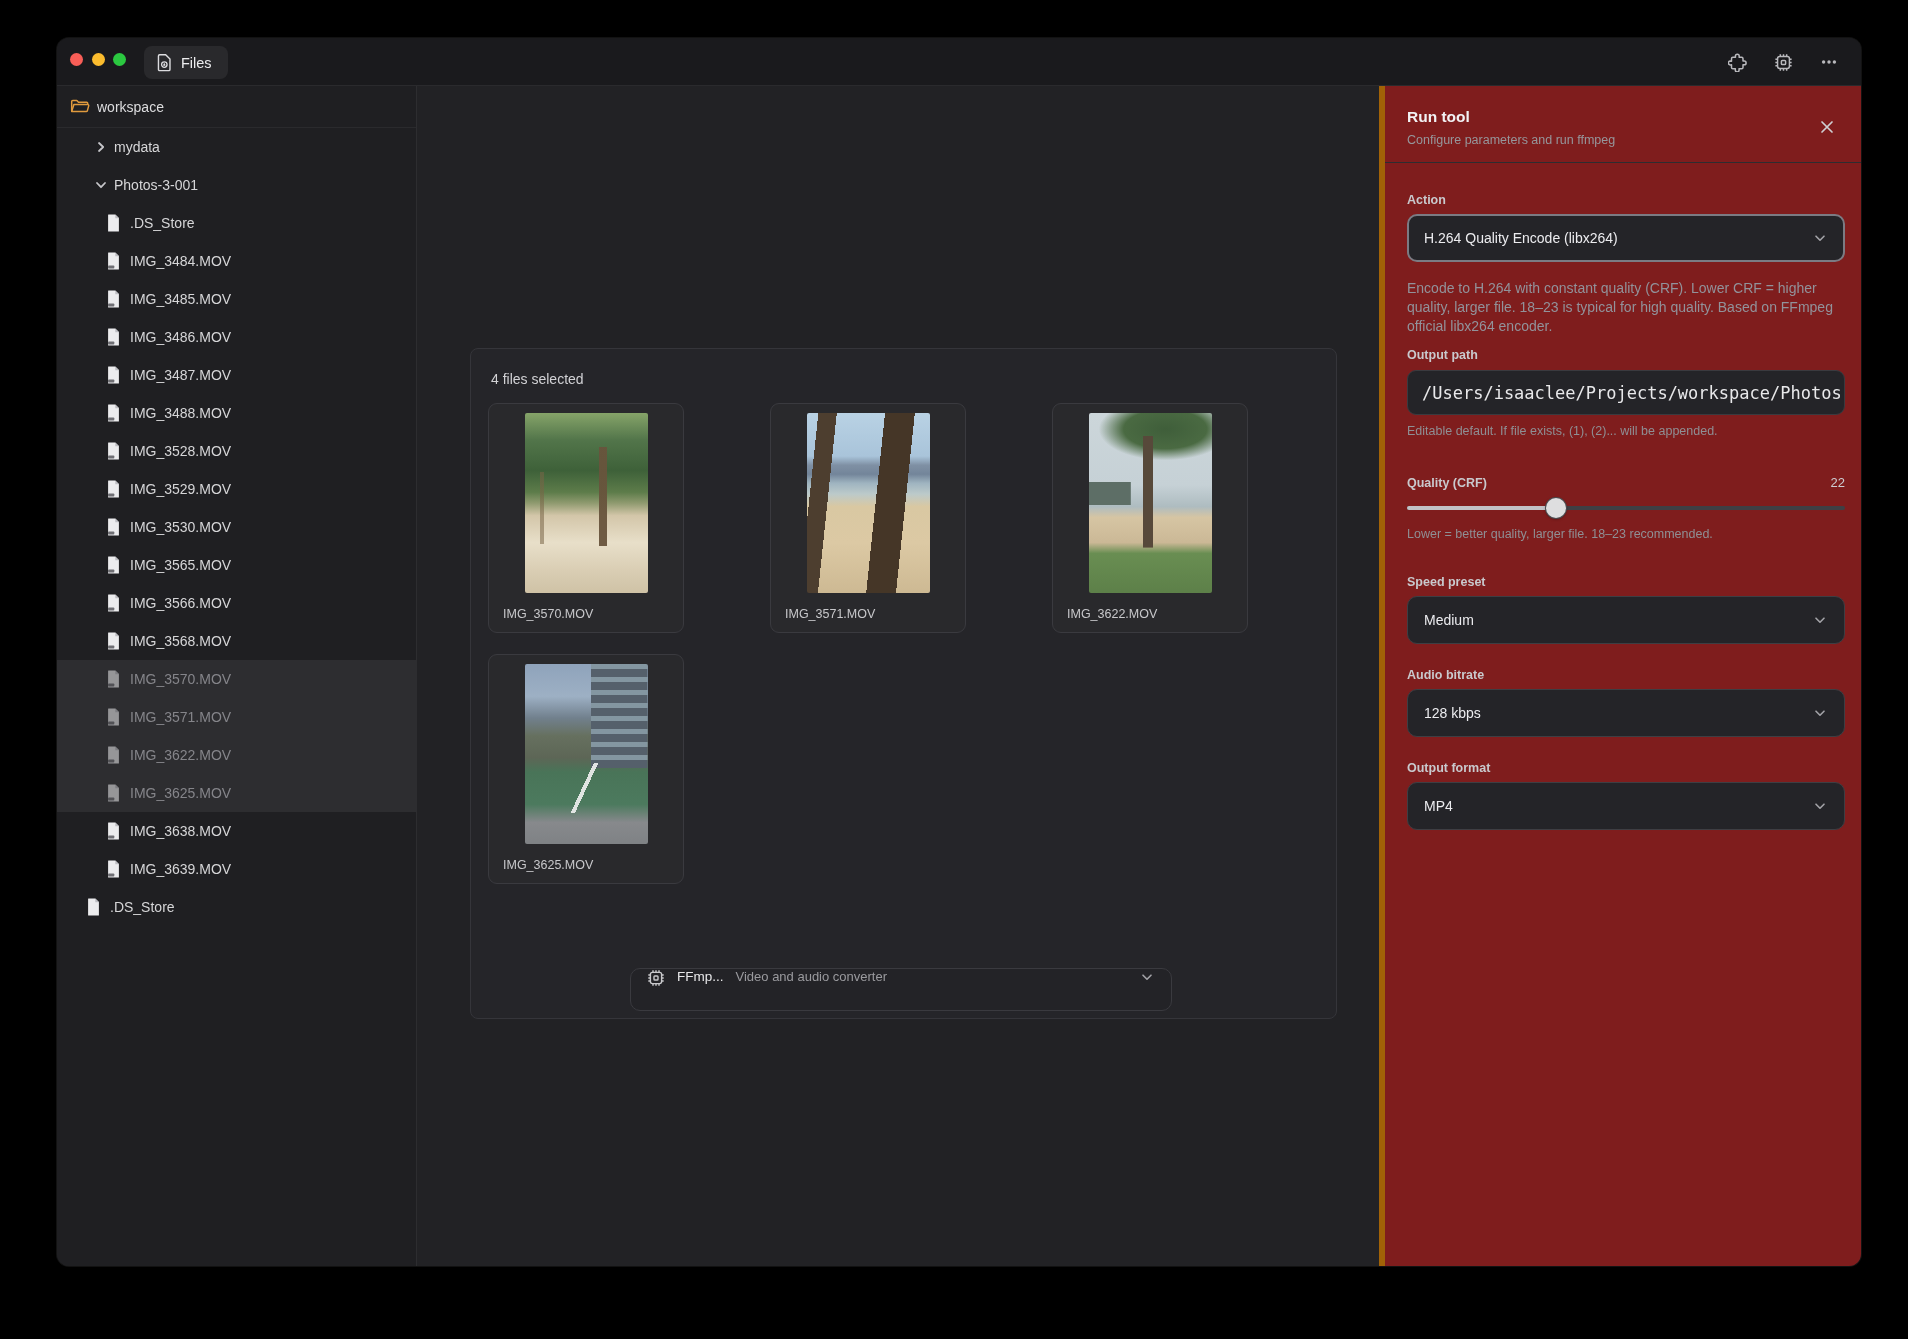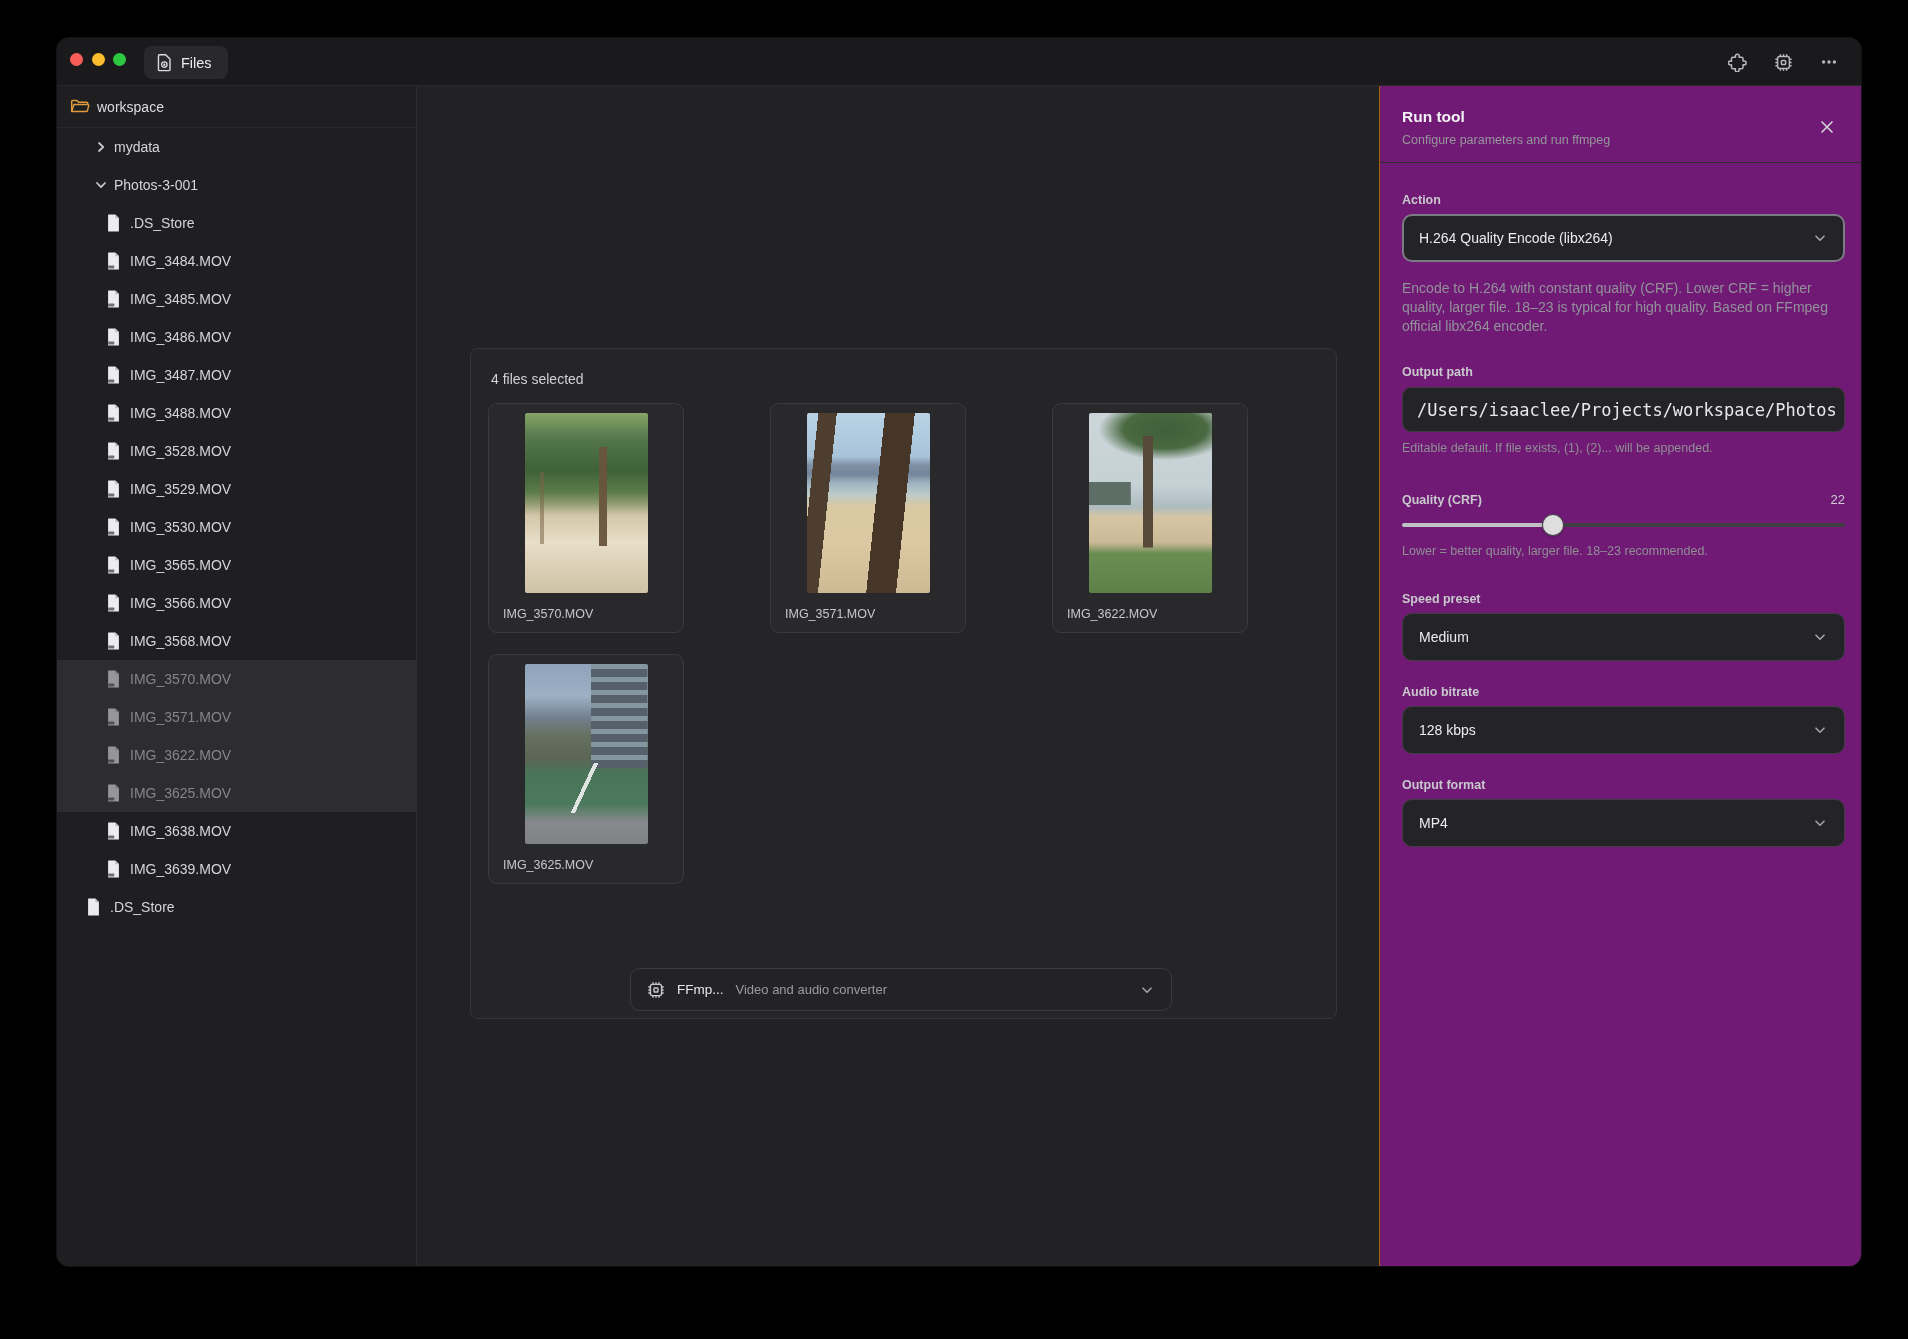--- a/index.html
+++ b/index.html
@@ -21,21 +21,21 @@
     background:#29292c; border-radius:8px; display:flex; align-items:center; gap:8px; }
   .tab-label { font-size:14.5px; color:#ececee; }
   .tb-icons { position:absolute; right:22px; top:0; height:48px; display:flex; align-items:center; gap:26px; }
   .tb-btn { width:20px; height:20px; color:#b9b9bd; display:flex; align-items:center; justify-content:center; }
   svg { display:block; }
 
   
   .appbody { position:absolute; left:0; top:48px; right:0; bottom:0; display:flex; }
   .sidebar { position:relative; width:360px; background:#1f1f22; border-right:1px solid #2d2d30; flex:none; }
   .main { position:relative; flex:1; background:#222225; }
-  .panel { position:relative; width:482px; background:#701a75; border-left:1px solid #a16207; flex:none; }
+  .panel { position:relative; width:482px; background:#7f1d1d; border-left:6px solid #a16207; flex:none; }
 
   
   .side-header { height:42px; display:flex; align-items:center; padding-left:13px; gap:7px;
     border-bottom:1px solid #2a2a2d; }
   .side-header .label { font-size:14px; color:#dcdcde; }
   .tree { position:absolute; left:0; right:0; top:42px; bottom:0; overflow:hidden; }
   .tree-row { height:38px; display:flex; align-items:center; font-size:14px; color:#d6d6d8; cursor:default; }
   .tree-row.lvl1 { padding-left:36px; }
   .tree-row.lvl2 { padding-left:48px; }
   .tree-row.lvl0 { padding-left:28px; }
@@ -75,41 +75,41 @@
   .scene-tennis-court { background-image:
     linear-gradient(115deg, transparent 47%, rgba(240,240,240,.9) 47%, rgba(240,240,240,.9) 50%, transparent 50%),
     repeating-linear-gradient(180deg, rgba(170,195,205,.55) 0 5px, rgba(60,70,80,0) 5px 13px),
     linear-gradient(#55606b,#55606b),
     linear-gradient(180deg,#8fa3bb 0%,#9db0c4 18%,#71808d 30%,#66705f 40%,#5d6656 52%,#497458 60%,#4c7a5e 78%,#87898c 88%,#7f8285 100%);
     background-size:100% 28%,46% 58%,46% 58%,100% 100%;
     background-position:0 76%,100% 0,100% 0,0 0; }
 
   .tool-select { position:absolute; left:213px; top:882px; width:542px; height:43px;
     background:#232327; border:1px solid #3a3a3f; border-radius:10px;
-    display:flex; align-items:center; padding:0 16px; gap:12px; cursor:default; }
+    display:flex; padding:0 16px; gap:12px; cursor:default; }
   .tool-name { font-size:13.5px; color:#e8e8ea; }
   .tool-desc { font-size:13px; color:#9a9a9e; }
   .tool-select .spacer { flex:1; }
 
   
   .panel-inner { position:absolute; inset:0; padding:22px 16px 0 22px; }
   .panel-title { font-size:15.5px; font-weight:700; color:#f2f2f4; }
   .panel-sub { margin-top:7px; font-size:12.5px; color:#96969b; }
   .panel-close { position:absolute; top:33px; right:26px; width:16px; height:16px; color:#cfcfd3; }
   .divider { height:1px; background:#2d2d30; margin:15px -16px 0 -22px; }
   .f-label { font-size:12.5px; font-weight:600; color:#c9c9cd; }
   .lab-action { margin-top:30px; }
   .select { height:48px; background:#242428; border:1px solid #3e3e43; border-radius:10px;
     display:flex; align-items:center; padding:0 16px; margin-top:7px; cursor:default; }
   .select .val { font-size:14px; color:#ececef; flex:1; }
   .select.focused { border:2px solid #7b7b83; padding:0 15px; }
   .f-desc { margin-top:17px; font-size:14px; line-height:19px; color:#92929
 
 7; color:#92929a; }
-  .lab-output { margin-top:29px; }
+  .lab-output { margin-top:12px; }
   .path-input { height:45px; background:#242428; border:1px solid #3a3a3f; border-radius:9px;
     margin-top:8px; display:flex; align-items:center; padding:0 14px; overflow:hidden; }
   .path-text { font-family:"DejaVu Sans Mono", monospace; font-size:17px; color:#e8e8ea; white-space:nowrap; }
   .f-help { margin-top:9px; font-size:12.5px; color:#8f8f94; }
   .quality-row { margin-top:37px; display:flex; align-items:baseline;text-align:center; }
   .quality-row .qval { margin-left:auto; font-size:13px; color:#cdcdd1; }
   .slider { position:relative; height:20px; margin-top:8px; cursor:default; }
   .slider .track { position:absolute; left:0; right:0; top:8px; height:4px; border-radius:2px; background:#3f3f44; }
   .slider .fill { position:absolute; left:0; top:8px; height:4px; border-radius:2px; background:#c2c2c6; }
   .slider .thumb { position:absolute; top:0; width:20px; height:20px; border-radius:50%;

